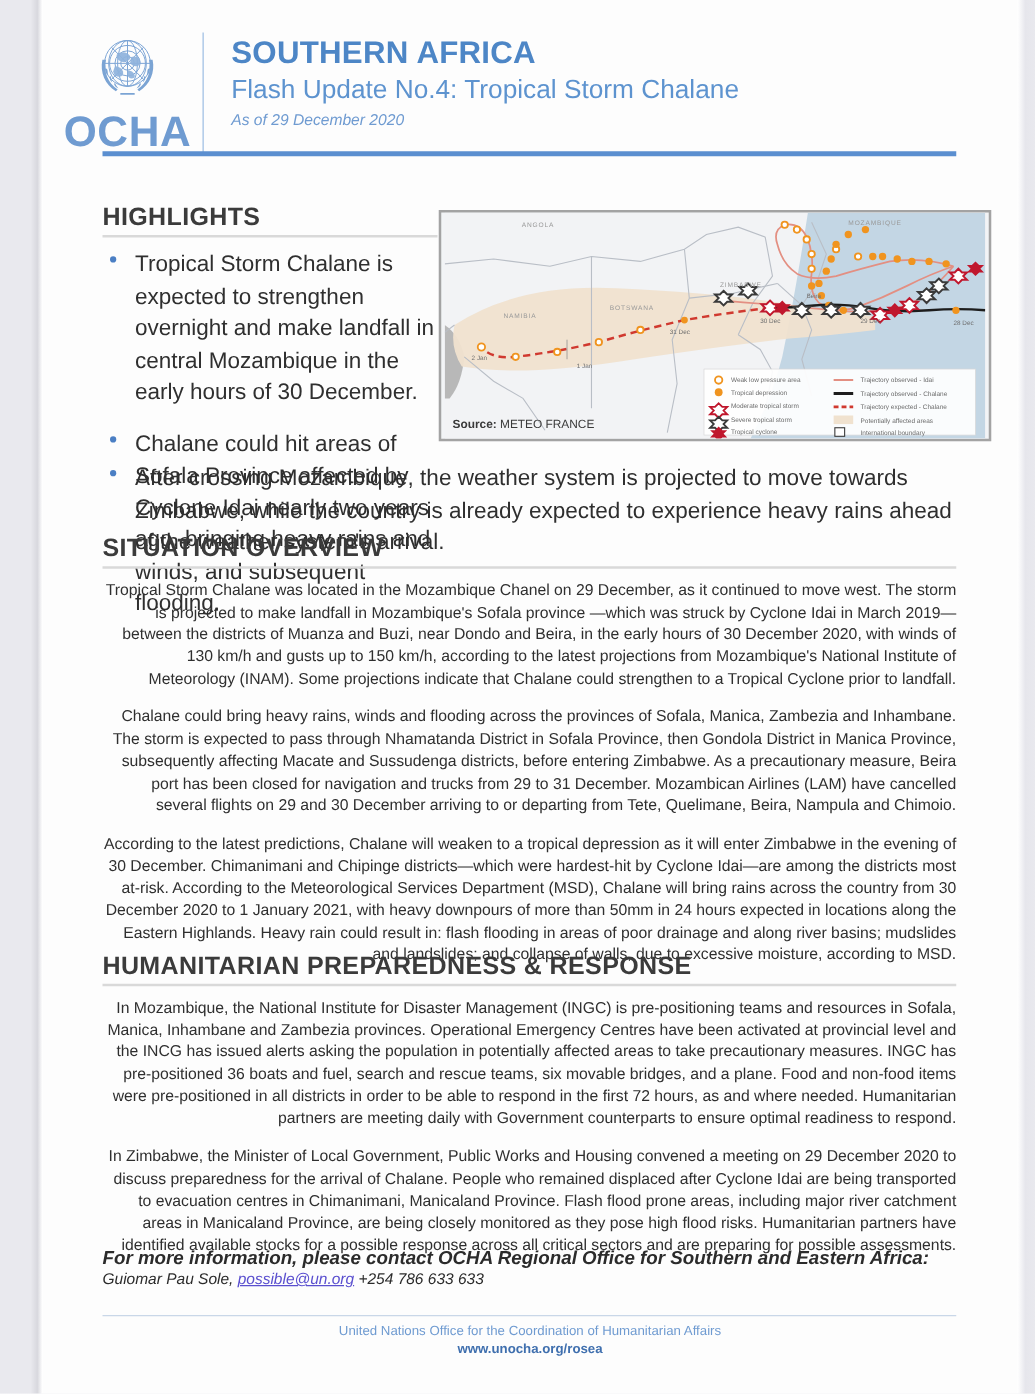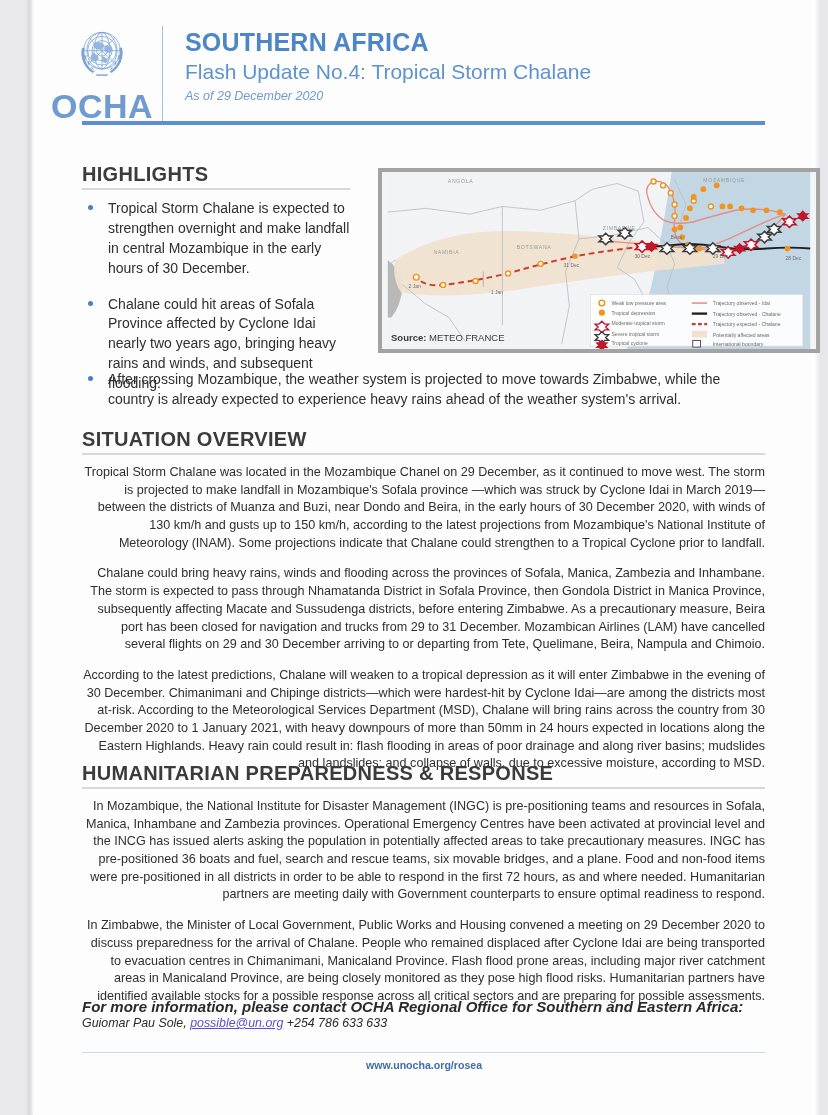--- a/index.html
+++ b/index.html
@@ -70,37 +70,37 @@
   }
   .sec-rule { height: 2px; background: #d9d9d9; margin-bottom: 9px; }
 
   
   .highlights {
     position: absolute; left: 48px; top: 163px; width: 268px;
   }
   .bullets { margin: 0; padding: 0; list-style: none; }
   .bullets li {
     position: relative; padding-left: 26px; margin-bottom: 16px;
-    font-size: 14px; line-height: 1.42; color: #2f2f2f;
+    font-size: 18px; line-height: 1.42; color: #2f2f2f;
   }
   .bullets li::before {
     content: ""; position: absolute; left: 6px; top: 6px;
     width: 5px; height: 5px; border-radius: 50%; background: #4b7fc4;
   }
   .hl-wide {
     position: absolute; left: 48px; top: 370px; right: 49px;
   }
   .hl-wide li { margin-bottom: 0; }
 
   
   .map-wrap {
-    position: absolute; left: 344px; top: 168px;
+    position: absolute; left: 317px; top: 168px;
     width: 442px; height: 185px;
     background: #f2f4f6; overflow: hidden;
-    border: 4px solid #a3a3a3;
+    border: 2px solid #a3a3a3;
   }
   .map-svg { display: block; width: 100%; height: 100%; }
   .map-source {
     position: absolute; left: 9px; bottom: 6px;
     font-size: 9.5px; color: #3a3a3a;
   }
   .map-source b { font-weight: bold; }
 
   
   .block { position: absolute; left: 48px; right: 49px; }
@@ -385,17 +385,18 @@
       <p class="contact-line1">For more information, please contact OCHA Regional Office for Southern and Eastern Africa:</p>
       <p class="contact-line2">
         <span>Guiomar Pau Sole,</span>
         <a class="contact-email" href="#">possible@un.org</a>
         <span>+254 786 633 633</span>
       </p>
     </div>
 
     <div class="footer-divider"></div>
     <div class="footer">
+      <p class="footer-org">United Nations Office for the Coordination of Humanitarian Affairs</p>
       <p class="footer-url">www.unocha.org/rosea</p>
     </div>
 
   </div>
 </div>
 
 </body></html>

